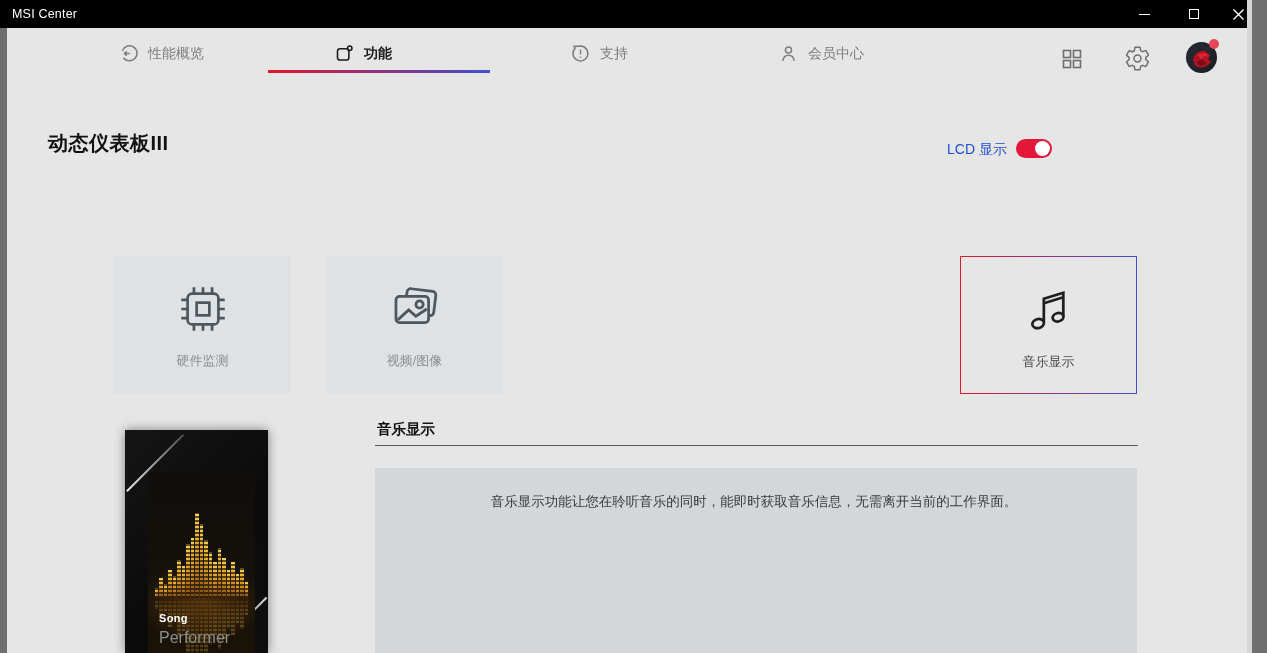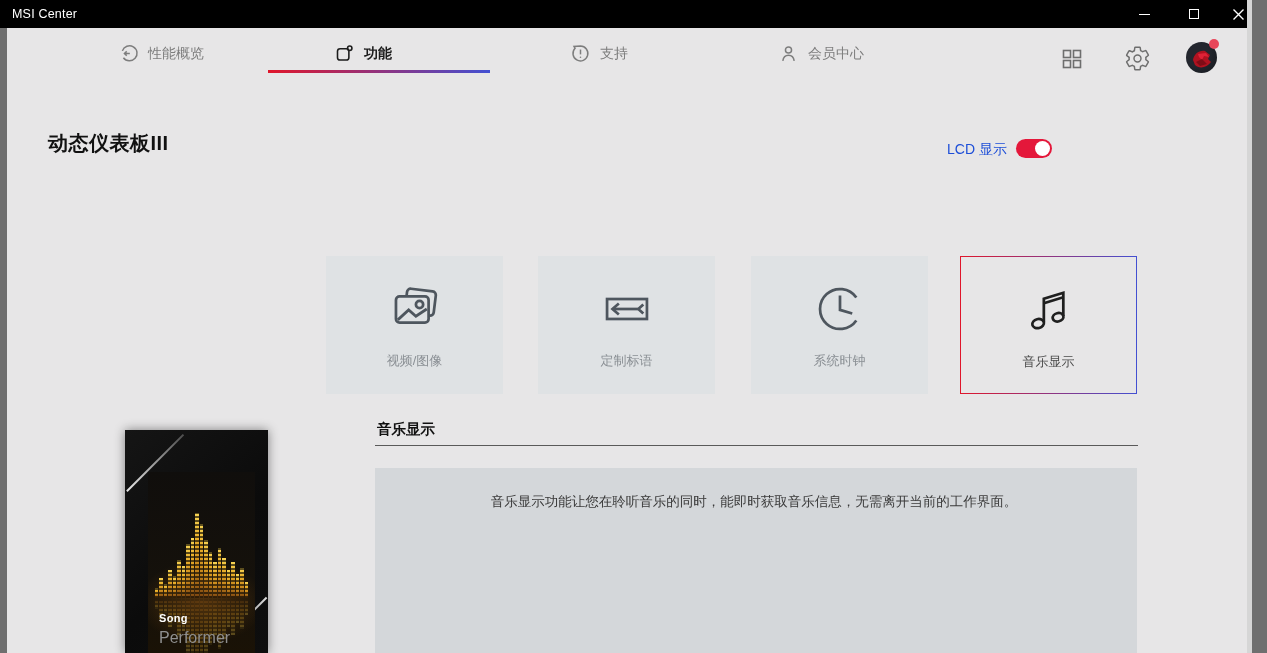--- a/index.html
+++ b/index.html
@@ -171,48 +171,40 @@
     </svg>
     <span class="notif-dot"></span>
   </div>
 
   <div class="page-title">动态仪表板III</div>
   <div class="lcd-label">LCD 显示</div>
   <div class="toggle">
       <span class="knob"></span>
     </div>
 
+  <div class="card c1">
+    <svg width="58" height="58" viewBox="0 0 64 64" fill="none" stroke="#4e565e" stroke-width="3">
+      <rect x="15" y="15" width="34" height="34" rx="5"></rect>
+        <rect x="25" y="25" width="14" height="14"></rect>
+      <path d="M22 8 v7 M32 8 v7 M42 8 v7 M22 49 v7 M32 49 v7 M42 49 v7 M8 22 h7 M8 32 h7 M8 42 h7 M49 22 h7 M49 32 h7 M49 42 h7"></path>
+    </svg>
+    <div class="card-label">硬件监测</div>
+  </div>
 
   <div class="card c2">
     <svg width="58" height="58" viewBox="0 0 64 64" fill="none" stroke="#4e565e" stroke-width="3">
       <rect x="22" y="11" width="32" height="27" rx="4" transform="rotate(7 38 24)"></rect>
       <rect x="11" y="18" width="36" height="29" rx="4" fill="#dfe2e4"></rect>
       <circle cx="37" cy="27" r="4"></circle>
       <path d="M13 44 L25 33 L33 40 L45 32"></path>
     </svg>
     <div class="card-label">视频/图像</div>
   </div>
 
-  <div class="card c3">
-    <svg width="58" height="58" viewBox="0 0 64 64" fill="none" stroke="#4e565e" stroke-width="3">
-      <rect x="10" y="21" width="44" height="22"></rect>
-      <path d="M44 32 H17"></path>
-        <path d="M23 26 L16 32 L23 38"></path>
-        <path d="M50 27 L44.5 32 L50 37"></path>
-    </svg>
-    <div class="card-label">定制标语</div>
-  </div>
-
-  <div class="card c4">
-    <svg width="58" height="58" viewBox="0 0 64 64" fill="none" stroke="#4e565e" stroke-width="3">
-      <path d="M50 19.4 A22 22 0 1 0 50 44.6"></path>
-      <path d="M32 17 V33 L45.5 37"></path>
-    </svg>
-    <div class="card-label">系统时钟</div>
-  </div>
+
 
   <div class="card c5 selected">
     <svg width="58" height="58" viewBox="0 0 64 64" fill="none" stroke="#1f1f1f" stroke-width="3">
       <ellipse cx="20" cy="47" rx="6.5" ry="5" transform="rotate(-14 20 47)"></ellipse>
       <ellipse cx="42" cy="40" rx="6" ry="4.6" transform="rotate(-14 42 40)"></ellipse>
       <path d="M26.3 45.5 V19.5 L47.8 13 V38.5"></path>
       <path d="M26.3 24.5 L47.8 18"></path>
     </svg>
     <div class="card-label">音乐显示</div>
   </div>

